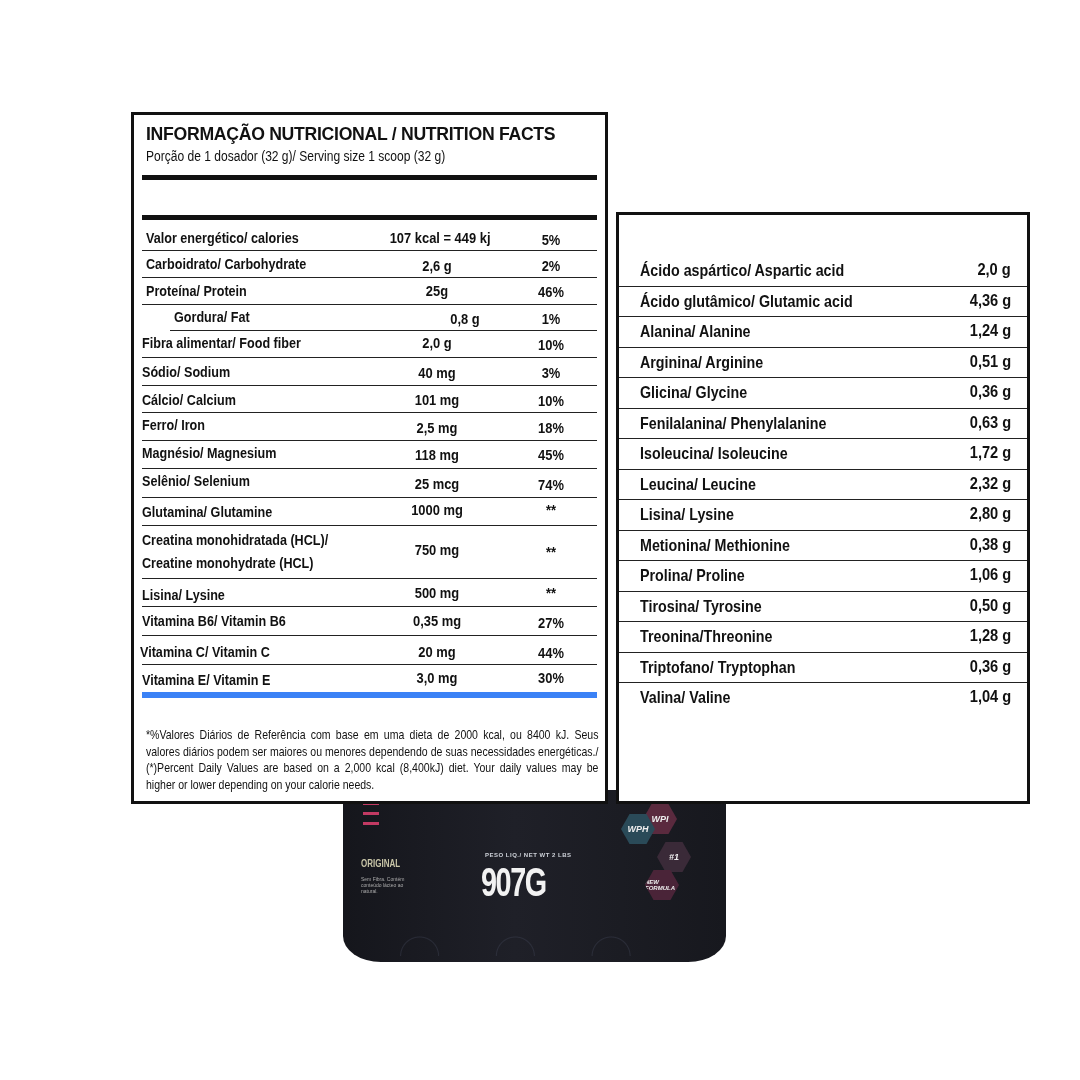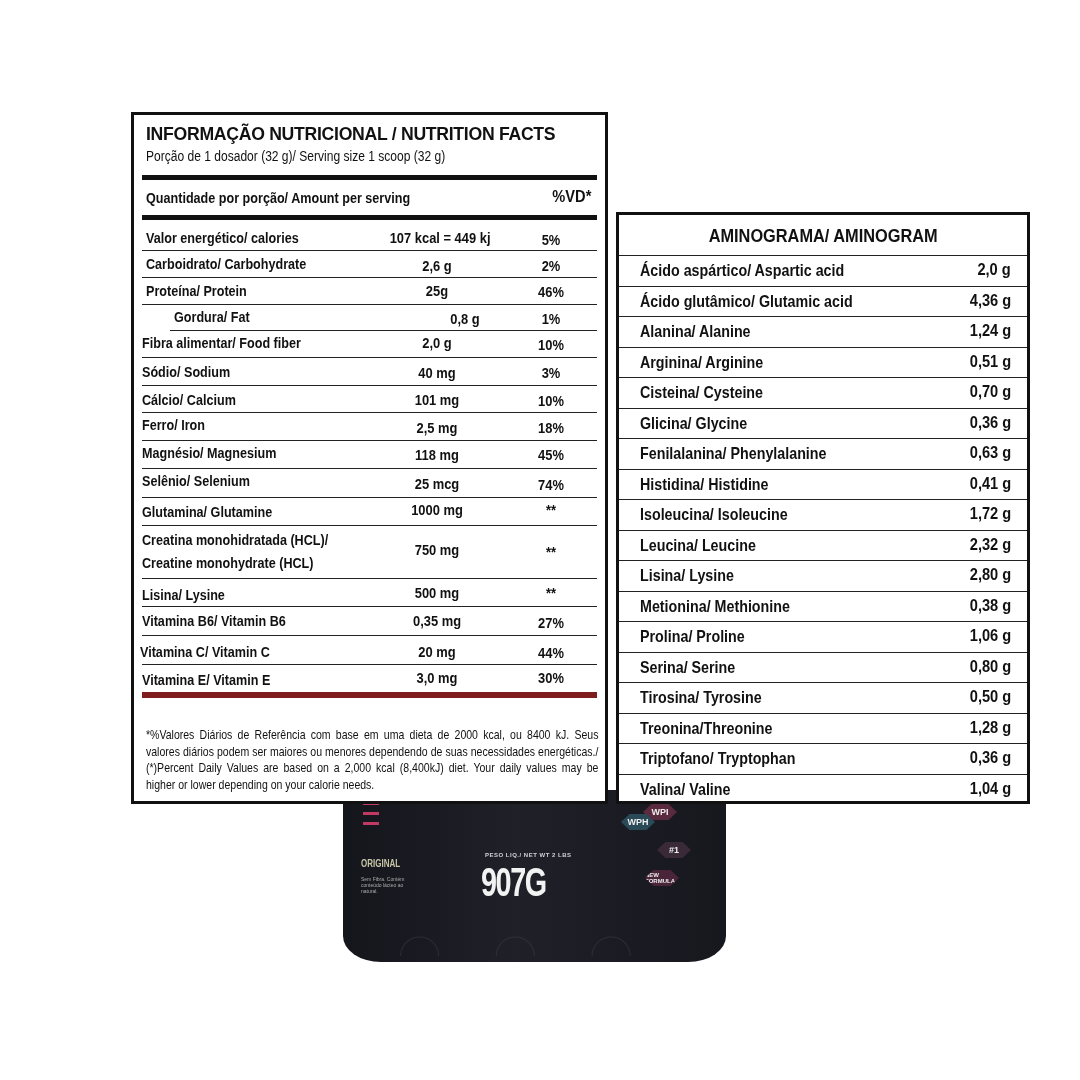--- a/index.html
+++ b/index.html
@@ -14,21 +14,21 @@
       border-radius: 0 0 38px 38px / 0 0 26px 26px;
       overflow: hidden;
     }
     .tub .net-small { position: absolute; left: 142px; top: 62px; font-size: 6px; color: #cfd3da; letter-spacing: 0.5px; font-weight: bold; }
     .tub .net { position: absolute; left: 138px; top: 70px; font-size: 40px; color: #f2f2f2; font-weight: bold; letter-spacing: -2px; transform: scaleX(0.72); transform-origin: left top; }
     .tub .flav { position: absolute; left: 18px; top: 68px; font-size: 10px; color: #c9c6a8; font-weight: bold; transform: scaleX(0.8); transform-origin: left top; }
     .tub .flav-sub { position: absolute; left: 18px; top: 86px; font-size: 5px; color: #aaa; width: 60px; line-height: 6px; }
     .tub .pink { position: absolute; left: 20px; top: 12px; width: 16px; height: 3px; background: #c23a63; box-shadow: 0 10px 0 #c23a63, 0 20px 0 #c23a63; }
     .tub .free { position: absolute; left: 138px; top: 6px; font-size: 6px; color: #cfd3da; font-weight: bold; }
     .tub .free b { color: #3aa0e0; }
-    .hex { position: absolute; width: 34px; height: 16px; clip-path: polygon(25% 0,75% 0,100% 50%,75% 100%,25% 100%,0 50%); }
+    .hex { position: absolute; width: 34px; height: 30px; clip-path: polygon(25% 0,75% 0,100% 50%,75% 100%,25% 100%,0 50%); font-style: italic; }
     .hex span { position: absolute; inset: 0; display:flex; align-items:center; justify-content:center; font-size: 9px; color:#eee; font-weight:bold; }
     .hexline { position:absolute; bottom: 6px; left: 0; right: 0; height: 40px;
       background:
         radial-gradient(circle at 20% 100%, transparent 18px, rgba(70,75,95,0.35) 19px, transparent 20px),
         radial-gradient(circle at 45% 100%, transparent 18px, rgba(70,75,95,0.35) 19px, transparent 20px),
         radial-gradient(circle at 70% 100%, transparent 18px, rgba(70,75,95,0.35) 19px, transparent 20px);
     }
 
     
     .nf {
@@ -86,24 +86,20 @@
   <div class="hex" style="left:302px;top:80px;background:#4a2438;">
       <span style="font-size:6px">NEW FORMULA</span>
     </div>
   <div class="hexline"></div>
 </div>
 
 <div class="nf">
   <div class="nf-title">INFORMAÇÃO NUTRICIONAL / NUTRITION FACTS</div>
   <div class="nf-serving">Porção de 1 dosador (32 g)/ Serving size 1 scoop (32 g)</div>
   <div class="bar-thick" style="top:60px;"></div>
-  <div class="nf-head">
-    <span class="lbl">Quantidade por porção/ Amount per serving</span>
-    <span class="vd">%VD*</span>
-  </div>
   <div class="bar-thick" style="top:100px;"></div>
 
   <div class="nf-rows">
     <div class="row" style="height:27px;text-decoration:underline;">
         <span class="n" style="top:3px">Valor energético/ calories</span>
         <span class="q" style="top:3px">107 kcal = 449 kj</span>
         <span class="p" style="top:5px">5%</span>
       </div>
     <div class="row" style="height:26px;">
         <span class="n" style="top:1px">Carboidrato/ Carbohydrate</span>
@@ -169,90 +165,77 @@
     <div class="row" style="height:28px;">
         <span class="n" style="top:2px;left:0">Vitamina B6/ Vitamin B6</span>
         <span class="q" style="top:2px">0,35 mg</span>
         <span class="p" style="top:4px">27%</span>
       </div>
     <div class="row" style="height:28px;">
         <span class="n" style="top:4px;left:-2px">Vitamina C/ Vitamin C</span>
         <span class="q" style="top:4px">20 mg</span>
         <span class="p" style="top:5px">44%</span>
       </div>
-    <div class="row" style="height:27px; border-bottom: 6px solid #7f1d1d;">
+    <div class="row" style="height:27px; border-bottom: 6px solid #3b82f6;">
         <span class="n" style="top:3px;left:0">Vitamina E/ Vitamin E</span>
         <span class="q" style="top:1px">3,0 mg</span>
         <span class="p" style="top:1px">30%</span>
       </div>
   </div>
 
   <div class="footnote">*%Valores Diários de Referência com base em uma dieta de 2000 kcal, ou 8400 kJ. Seus valores diários podem ser maiores ou menores dependendo de suas necessidades energéticas./ (*)Percent Daily Values are based on a 2,000 kcal (8,400kJ) diet. Your daily values may be higher or lower depending on your calorie needs.</div>
 </div>
 
 <div class="am">
-  <div class="am-title"><span>AMINOGRAMA/ AMINOGRAM</span></div>
   <div class="am-rows">
     <div class="am-row">
         <span class="n">Ácido aspártico/ Aspartic acid</span>
         <span class="v">2,0 g</span>
       </div>
     <div class="am-row">
         <span class="n">Ácido glutâmico/  Glutamic acid</span>
         <span class="v">4,36 g</span>
       </div>
     <div class="am-row">
         <span class="n">Alanina/ Alanine</span>
         <span class="v">1,24 g</span>
       </div>
     <div class="am-row">
         <span class="n">Arginina/ Arginine</span>
         <span class="v">0,51 g</span>
       </div>
     <div class="am-row">
-        <span class="n">Cisteina/ Cysteine</span>
-        <span class="v">0,70 g</span>
-      </div>
-    <div class="am-row">
         <span class="n">Glicina/ Glycine</span>
         <span class="v">0,36 g</span>
       </div>
     <div class="am-row">
         <span class="n">Fenilalanina/ Phenylalanine</span>
         <span class="v">0,63 g</span>
       </div>
     <div class="am-row">
-        <span class="n">Histidina/ Histidine</span>
-        <span class="v">0,41 g</span>
-      </div>
-    <div class="am-row">
         <span class="n">Isoleucina/ Isoleucine</span>
         <span class="v">1,72 g</span>
       </div>
     <div class="am-row">
         <span class="n">Leucina/ Leucine</span>
         <span class="v">2,32 g</span>
       </div>
     <div class="am-row">
         <span class="n">Lisina/ Lysine</span>
         <span class="v">2,80 g</span>
       </div>
     <div class="am-row">
         <span class="n">Metionina/ Methionine</span>
         <span class="v">0,38 g</span>
       </div>
     <div class="am-row">
         <span class="n">Prolina/ Proline</span>
         <span class="v">1,06 g</span>
       </div>
     <div class="am-row">
-        <span class="n">Serina/ Serine</span>
-        <span class="v">0,80 g</span>
-      </div>
-    <div class="am-row">
         <span class="n">Tirosina/ Tyrosine</span>
         <span class="v">0,50 g</span>
       </div>
     <div class="am-row">
         <span class="n">Treonina/Threonine</span>
         <span class="v">1,28 g</span>
       </div>
     <div class="am-row">
         <span class="n">Triptofano/ Tryptophan</span>
         <span class="v">0,36 g</span>

